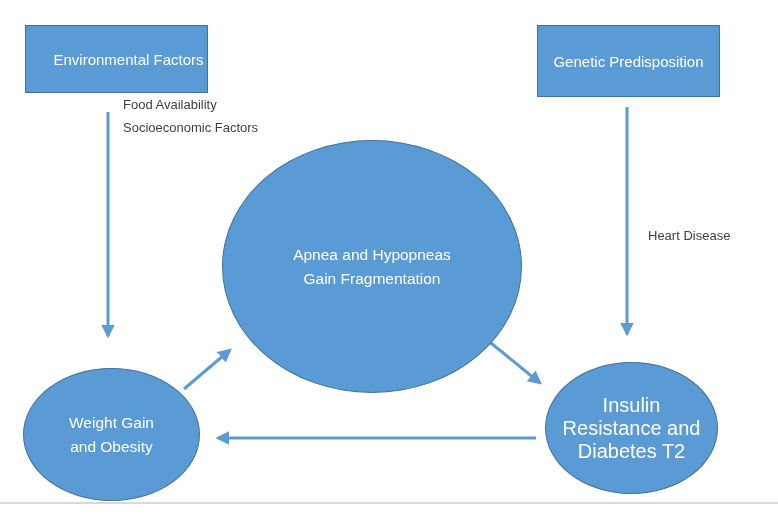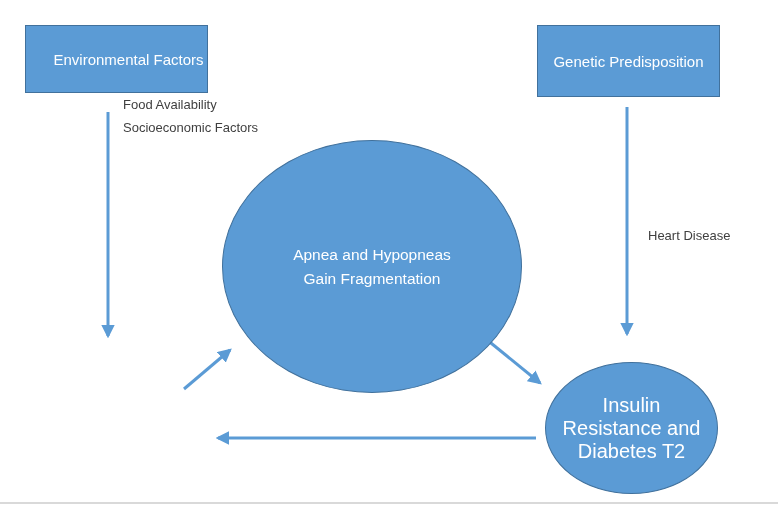--- a/index.html
+++ b/index.html
@@ -111,20 +111,24 @@
 
   <div class="node node-rect-gen">
     <span>Genetic Predisposition</span>
   </div>
 
   <div class="node node-circle-center">
     <span>Apnea and Hypopneas</span>
     <span>Gain Fragmentation</span>
   </div>
 
+  <div class="node node-ellipse-weight">
+    <span>Weight Gain</span>
+    <span>and Obesity</span>
+  </div>
 
   <div class="node node-ellipse-insulin">
     <span>Insulin</span>
     <span>Resistance and</span>
     <span>Diabetes T2</span>
   </div>
 
   <div class="annotation annotation-env">
     <span>Food Availability</span>
     <span>Socioeconomic Factors</span>

